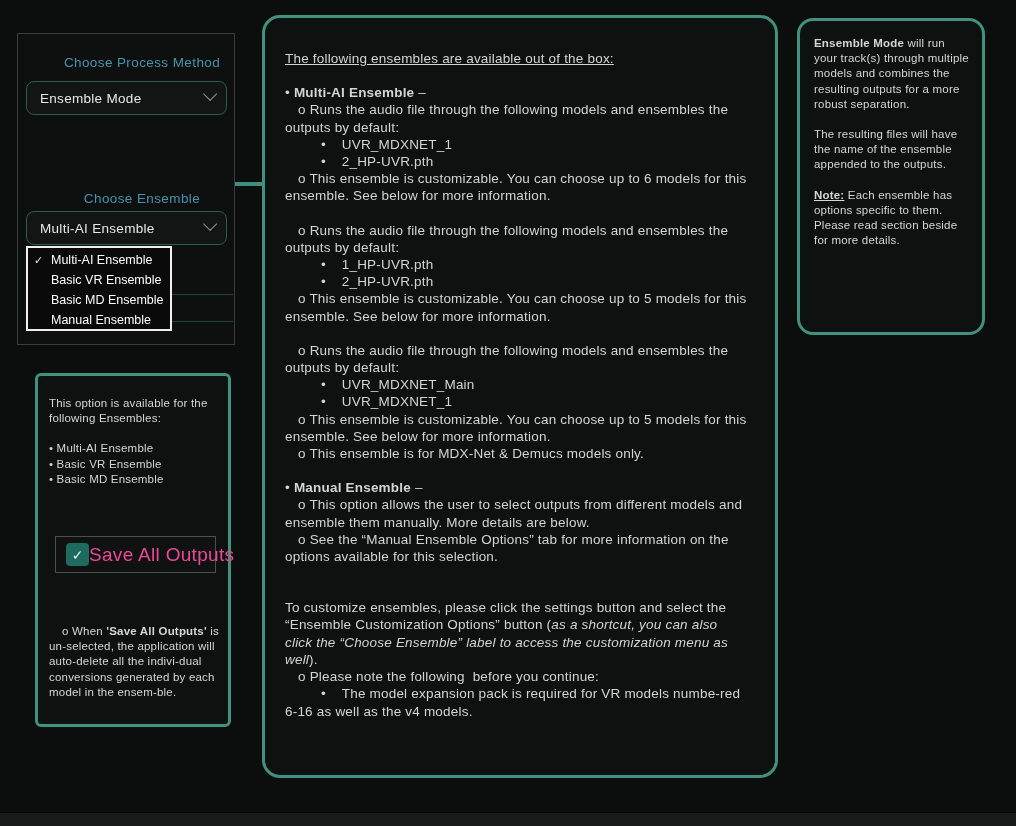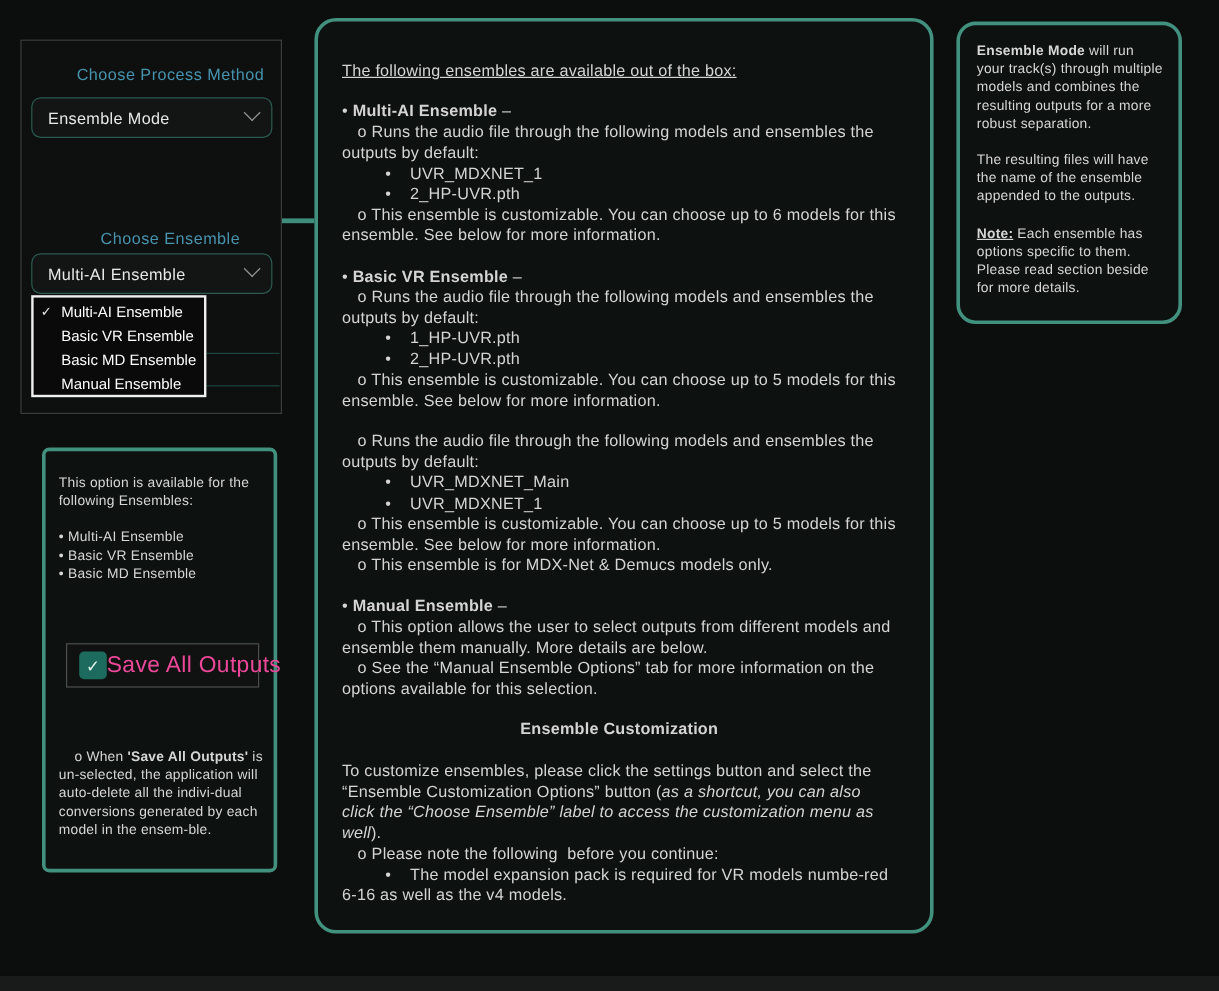--- a/index.html
+++ b/index.html
@@ -60,21 +60,21 @@
   .ghost-line{position:absolute;left:153px;width:62px;height:1px;background:#1d463d;}
 
   .connector{position:absolute;left:235px;top:182px;width:27px;height:4px;background:#3f8d7d;}
 
   
   .main-panel{left:262px;top:15px;width:516px;height:763px;padding:32px 28px 0 20px;}
   .main-panel .tb{font-size:13.5px;line-height:17.2px;color:#d4d4d4;letter-spacing:.2px;}
   .main-panel .tb.sp{height:17px;}
 
   
-  .right-panel{left:797px;top:18px;width:188px;height:252px;padding:15px 12px 0 14px;border-radius:16px;}
+  .right-panel{left:797px;top:18px;width:188px;height:317px;padding:15px 12px 0 14px;border-radius:16px;}
   .right-panel .tb{font-size:11.5px;line-height:15.2px;color:#d6d6d6;letter-spacing:.2px;}
   .right-panel .tb.sp{height:15px;}
 
   
   .options-panel{left:35px;top:373px;width:196px;height:354px;border-radius:6px;}
   .options-panel .tb{font-size:11.5px;line-height:15.2px;color:#d6d6d6;letter-spacing:.2px;}
   .options-panel .tb.sp{height:15px;}
   .op-top{position:absolute;left:11px;top:20px;width:170px;}
   .op-bottom{position:absolute;left:11px;top:233px;width:172px;}
   .cb-outer{
@@ -135,38 +135,36 @@
 <div class="panel-teal main-panel">
   <div class="main-text">
       <div class="tb"><span class="u">The following ensembles are available out of the box:</span></div>
       <div class="tb sp"></div>
       <div class="tb"><span>• </span><span class="b">Multi-AI Ensemble</span><span> –</span></div>
       <div class="tb ind"><span>o Runs the audio file through the following models and ensembles the outputs by default:</span></div>
       <div class="tb sub"><span>•&nbsp;&nbsp;&nbsp;&nbsp;UVR_MDXNET_1</span></div>
       <div class="tb sub"><span>•&nbsp;&nbsp;&nbsp;&nbsp;2_HP-UVR.pth</span></div>
       <div class="tb ind"><span>o This ensemble is customizable. You can choose up to 6 models for this ensemble. See below for more information.</span></div>
       <div class="tb sp"></div>
-      <div class="tb"><span>• </span><span class="b">Basic VR Ensemble</span><span> –</span></div>
       <div class="tb ind"><span>o Runs the audio file through the following models and ensembles the outputs by default:</span></div>
       <div class="tb sub"><span>•&nbsp;&nbsp;&nbsp;&nbsp;1_HP-UVR.pth</span></div>
       <div class="tb sub"><span>•&nbsp;&nbsp;&nbsp;&nbsp;2_HP-UVR.pth</span></div>
       <div class="tb ind"><span>o This ensemble is customizable. You can choose up to 5 models for this ensemble. See below for more information.</span></div>
       <div class="tb sp"></div>
       <div class="tb ind"><span>o Runs the audio file through the following models and ensembles the outputs by default:</span></div>
       <div class="tb sub"><span>•&nbsp;&nbsp;&nbsp;&nbsp;UVR_MDXNET_Main</span></div>
       <div class="tb sub"><span>•&nbsp;&nbsp;&nbsp;&nbsp;UVR_MDXNET_1</span></div>
       <div class="tb ind"><span>o This ensemble is customizable. You can choose up to 5 models for this ensemble. See below for more information.</span></div>
       <div class="tb ind"><span>o This ensemble is for MDX-Net &amp; Demucs models only.</span></div>
       <div class="tb sp"></div>
       <div class="tb"><span>• </span><span class="b">Manual Ensemble</span><span> –</span></div>
       <div class="tb ind"><span>o This option allows the user to select outputs from different models and</span></div>
       <div class="tb"><span>ensemble them manually. More details are below.</span></div>
       <div class="tb ind"><span>o See the “Manual Ensemble Options” tab for more information on the options available for this selection.</span></div>
       <div class="tb sp"></div>
-      <div class="tb h"><span>Ensemble Customization</span></div>
       <div class="tb sp"></div>
       <div class="tb"><span>To customize ensembles, please click the settings button and select the “Ensemble Customization Options” button (</span><span class="i">as a shortcut, you can also click the “Choose Ensemble” label to access the customization menu as well</span><span>).</span></div>
       <div class="tb ind"><span>o Please note the following&nbsp; before you continue:</span></div>
       <div class="tb sub"><span>•&nbsp;&nbsp;&nbsp;&nbsp;The model expansion pack is required for VR models numbe-red 6-16 as well as the v4 models.</span></div>
     </div>
 </div>
 
 <div class="panel-teal right-panel">
   <div>
       <div class="tb"><span class="b">Ensemble Mode</span><span> will run your track(s) through multiple models and combines the resulting outputs for a more robust separation.</span></div>

